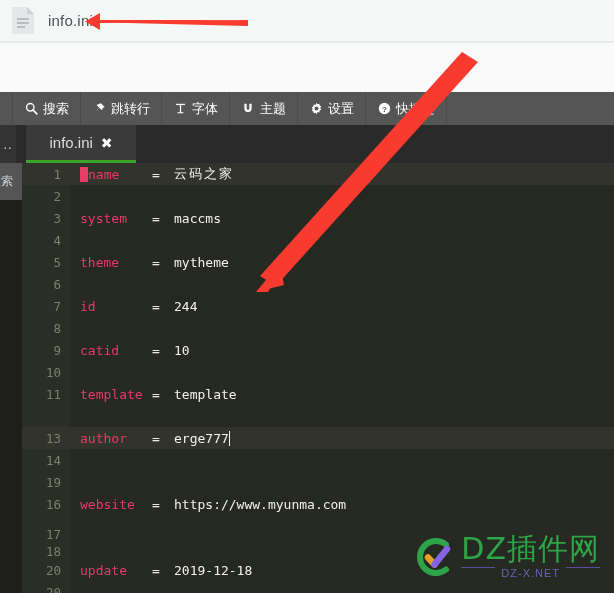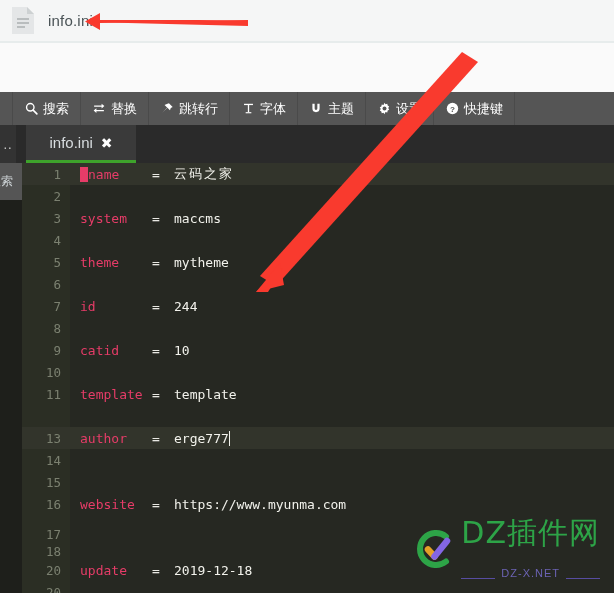--- a/index.html
+++ b/index.html
@@ -131,21 +131,21 @@
     position:absolute;right:14px;bottom:14px;
     display:flex;align-items:center;gap:4px;opacity:.95;
   }
   #wm-logo{position:relative;width:44px;height:44px;flex:none;}
   #wm-text{display:flex;flex-direction:column;align-items:center;}
   #wm-main{
     color:#2eab4a;font-size:30px;line-height:30px;letter-spacing:1px;
     font-family:"DejaVu Sans","Liberation Sans",sans-serif;
   }
   #wm-sub{
-    display:flex;align-items:flex-end;gap:6px;margin-top:19px;width:100%;
+    display:flex;align-items:flex-start;gap:6px;margin-top:3px;width:100%;
   }
   #wm-sub .bar{flex:1;height:1px;background:#5a4fa8;}
   #wm-sub .txt{color:#6f66bb;font-size:11px;letter-spacing:1px;}
 
   
   #annots{position:absolute;left:0;top:0;width:614px;height:593px;pointer-events:none;}
 </style>
 </head>
 <body>
 
@@ -168,29 +168,20 @@
   <div class="tb-item">
     <span class="ic">
       <svg width="13" height="13" viewBox="0 0 16 16">
           <circle cx="6.5" cy="6.5" r="4.6" fill="none" stroke="#fff" stroke-width="1.7"></circle>
           <line x1="10" y1="10" x2="14.6" y2="14.6" stroke="#fff" stroke-width="2" stroke-linecap="round"></line>
         </svg>
     </span>
     <span>搜索</span>
   </div>
 
-  <div class="tb-item">
-    <span class="ic">
-      <svg width="14" height="13" viewBox="0 0 16 16">
-          <path d="M2 4.2h9.2V2.1L14.6 5 11.2 7.9V5.8H2z" fill="#fff"></path>
-          <path d="M14 11.3H4.8v2.1L1.4 10.5 4.8 7.6v2.1H14z" fill="#fff"></path>
-        </svg>
-    </span>
-    <span>替换</span>
-  </div>
 
   <div class="tb-item">
     <span class="ic">
       <svg width="14" height="14" viewBox="0 0 16 16">
           <path d="M10.2 1.5l4.3 4.3-2.2 1.1-0.9 2.6-3.2-3.2-6 6.2 6.2-6-3.2-3.2 2.6-0.9z" fill="#fff"></path>
         </svg>
     </span>
     <span>跳转行</span>
   </div>
 
@@ -331,21 +322,21 @@
         <span class="eq">=</span>
         <span class="val"><span>erge777</span><span class="caret"></span></span>
       </div>
       <div class="row" style="top: 286px;">
         <span class="num">14</span>
         <span class="key"><span></span></span>
         <span class="eq"></span>
         <span class="val"><span></span></span>
       </div>
       <div class="row" style="top: 308px;">
-        <span class="num">15</span>
+        <span class="num">19</span>
         <span class="key"><span></span></span>
         <span class="eq"></span>
         <span class="val"><span></span></span>
       </div>
       <div class="row" style="top: 330px;">
         <span class="num">16</span>
         <span class="key"><span>website</span></span>
         <span class="eq">=</span>
         <span class="val"><span>https://www.myunma.com</span></span>
       </div>

